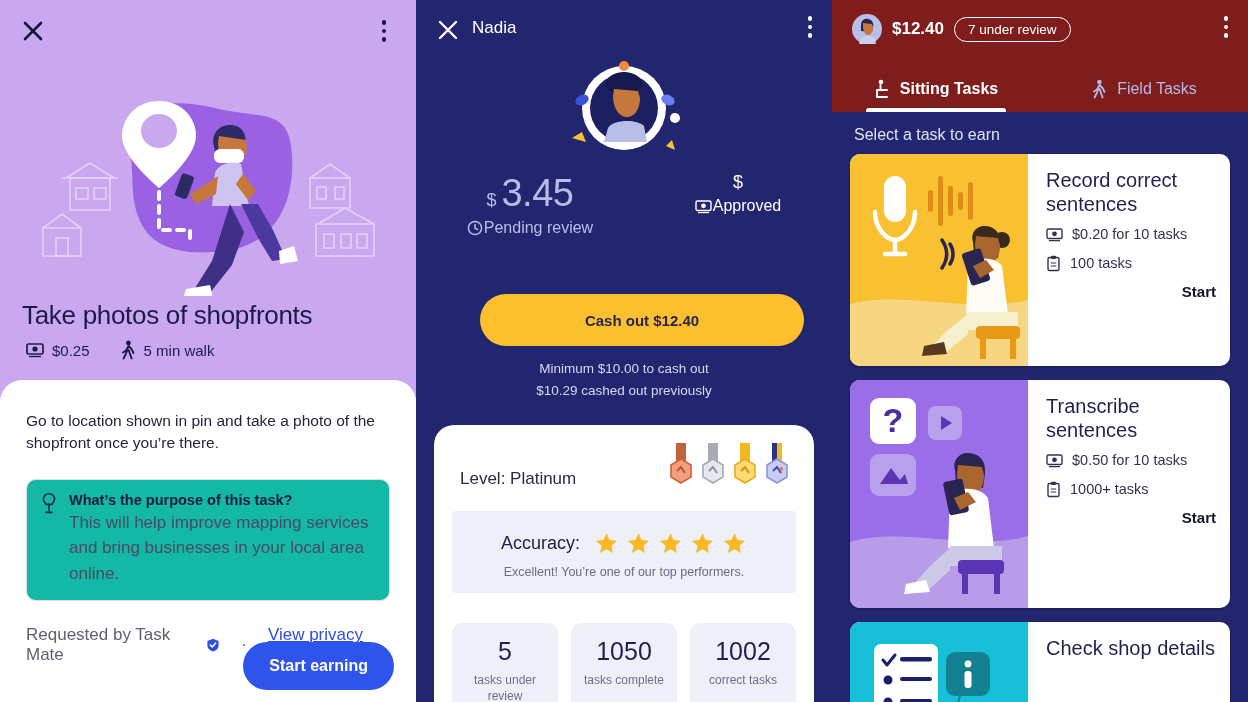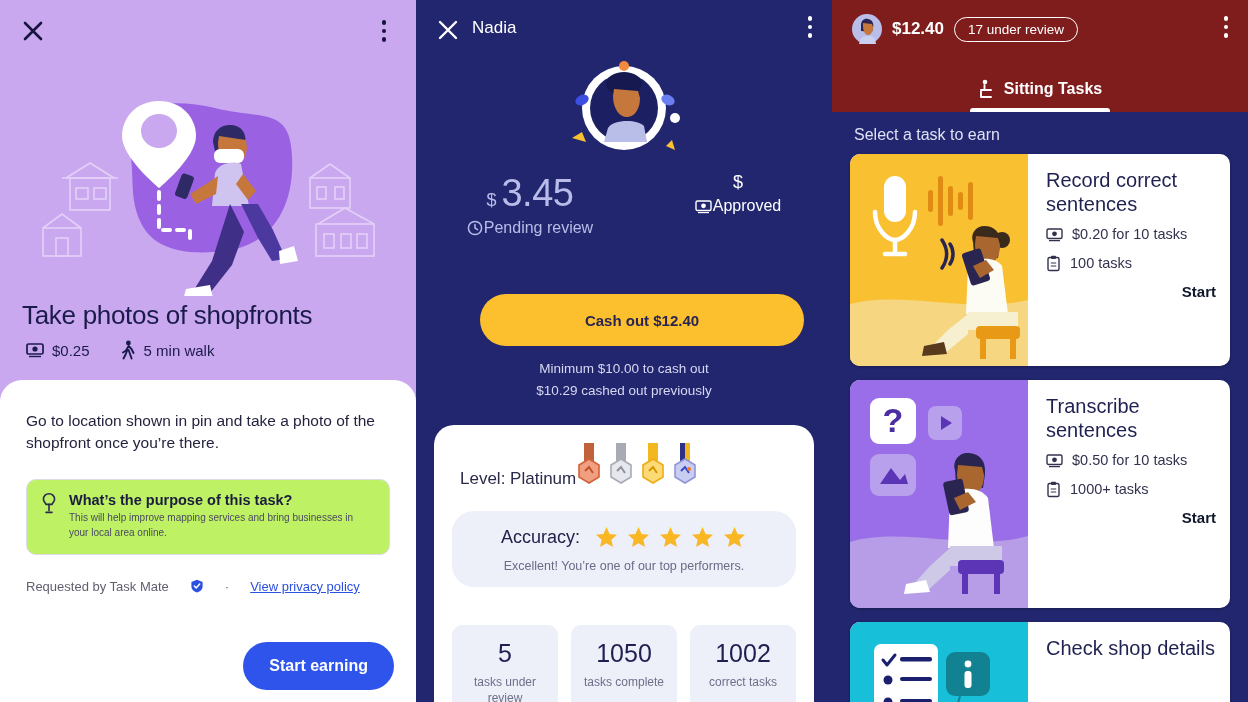--- a/index.html
+++ b/index.html
@@ -25,24 +25,24 @@
   .p1-title { position: absolute; left: 22px; top: 300px; font-size: 26px;
       color: #1b1b4b; letter-spacing: -0.3px; }
   .p1-meta { position: absolute; left: 26px; top: 340px; display: flex;
       align-items: center; gap: 8px; color: #1b1b4b; font-size: 15px; }
   .p1-meta .gap { width: 14px; }
   .p1-sheet { position: absolute; left: 0; top: 380px; width: 416px; height: 322px;
       background: #fff; border-radius: 22px 22px 0 0; }
   .p1-desc { margin: 30px 26px 0 26px; font-size: 15.5px; color: #25243f;
       line-height: 1.45; }
   .p1-tip { margin: 24px 26px 0 26px; border: 1px solid #dcdce4; border-radius: 10px;
-      padding: 12px 14px 14px 14px; display: flex; gap: 12px; background:#bef264; }
+      padding: 12px 14px 14px 14px; display: flex; gap: 12px; background:#14b8a6; }
   .p1-tip-q { font-size: 14.5px; color: #1b1b3f; font-weight: bold; }
-  .p1-tip-b { font-size: 10px; color: #4a4a60; line-height: 1.5; margin-top: 2px; }
-  .p1-req { margin: 24px 26px 0 26px; font-size: 13px; color: #5f5f70;
+  .p1-tip-b { font-size: 17px; color: #4a4a60; line-height: 1.5; margin-top: 2px; }
+  .p1-req { margin: 24px 26px 0 26px; font-size: 17px; color: #5f5f70;
       display: flex; align-items: center; gap: 21px; }
   .p1-req a { color: #2b4fe0; }
   .p1-cta { position: absolute; right: 22px; bottom: 12px; background: #2f54eb;
       color: #fff; border: none; border-radius: 26px; padding: 0 26px; height: 48px;
       font-size: 16px; font-weight: bold; cursor: pointer;
       font-family: "Liberation Sans", sans-serif; }
 
   
   #panel-earnings { background: #21266e; }
   .p2-close { position: absolute; left: 18px; top: 16px; width: 28px; height: 28px; cursor:pointer;}
@@ -62,26 +62,26 @@
   .dim { color: #b9bce8; }
   .bright { color: #ffffff; }
   .p2-cashout { position: absolute; left: 64px; top: 294px; width: 324px; height: 52px;
       background: #fcc02e; color: #2a2550; border: none; border-radius: 26px;
       font-size: 15px; font-weight: bold; cursor: pointer;
       font-family: "Liberation Sans", sans-serif; }
   .p2-note { position: absolute; left: 0; top: 358px; width: 416px; text-align: center;
       color: #d6d8f2; font-size: 13.5px; line-height: 1.6; }
   .p2-sheet { position: absolute; left: 18px; top: 425px; width: 380px; height: 300px;
       background: #fff; border-radius: 20px 20px 0 0; }
-  .p2-level { display:flex; align-items:center; 
+  .p2-level { display:flex; align-items:center; justify-content: space-between;
       padding: 40px 24px 0 26px; }
   .p2-level-t { font-size: 17px; color: #2a2a4a; }
   .medals { display: flex; gap: 6px; margin-top: -22px; }
-  .p2-acc { margin: 18px 18px 16px 18px; background: #edeff9; border-radius: 22px;
-      padding: 14px 10px 14px 10px; text-align: center; }
+  .p2-acc { margin: 18px 18px 8px 18px; background: #edeff9; border-radius: 4px;
+      padding: 20px 10px 14px 10px; text-align: center; }
   .p2-acc-row { display:flex; align-items:center; justify-content:center; gap: 14px; }
   .p2-acc-lab { font-size: 18px; color: #22224a; }
   .stars { display:flex; gap: 7px; }
   .p2-acc-sub { margin-top: 9px; font-size: 12.5px; color: #6b6b86; }
   .p2-stats { display:flex; gap: 13px; padding: 22px 18px 0 18px; }
   .stat { flex: 1; background: #edeff9; border-radius: 10px; padding: 14px 4px 16px;
       text-align:center; }
   .stat-n { font-size: 25px; color: #1f1f52; }
   .stat-l { margin-top: 6px; font-size: 12px; color: #6f6f8a; line-height: 1.35; }
 
@@ -383,37 +383,47 @@
       <div class="p3-acct">
         <span>
           <svg width="30" height="30" viewBox="0 0 30 30">
             <circle cx="15" cy="15" r="15" fill="#b9bee8"></circle>
             <path d="M9 11 C9 6 13 4 16 5 C21 6 22 10 21 14 L20 18 L9 17 Z" fill="#2a2550"></path>
             <path d="M11 12 C11 18 14 22 17 21 C20 20 21 16 21 13 L20 10 L11 9 Z" fill="#c6773b"></path>
             <path d="M8 26 C10 21 20 20 23 25 L24 30 L7 30 Z" fill="#ccd0f0"></path>
           </svg>
         </span>
         <span class="p3-bal">$12.40</span>
-        <span class="p3-chip">17 under review</span>
+        <span class="p3-chip">7 under review</span>
       </div>
       <div class="p3-more">
         <span class="dot3"></span>
           <span class="dot3"></span>
           <span class="dot3"></span>
       </div>
 
       <div class="p3-tabs">
         <div class="p3-tab active">
           <span>
             <svg width="16" height="20" viewBox="0 0 16 20">
               <circle cx="7" cy="3" r="2.3" fill="#ffffff"></circle>
               <path d="M6.5 6 L6.5 11 L13 11 M6.5 11 L3 11 L3 18 M3 18 L13 18" stroke="#ffffff" stroke-width="1.9" fill="none" stroke-linecap="round" stroke-linejoin="round"></path>
             </svg>
           </span>
           <span>Sitting Tasks</span>
+        </div>
+        <div class="p3-tab inactive">
+          <span>
+            <svg width="16" height="20" viewBox="0 0 16 20">
+              <circle cx="8.4" cy="3" r="2.3" fill="#b5b9e4"></circle>
+              <path d="M8.6 6 L6 10.5 L3 12.5 M8.6 6 L11.5 9 L13.5 13 M7.4 10 L5.6 14.5 L3.5 18.5
+                       M8.6 10 L10 14 L11.6 18.5" stroke="#b5b9e4" stroke-width="1.8" fill="none" stroke-linecap="round" stroke-linejoin="round"></path>
+            </svg>
+          </span>
+          <span>Field Tasks</span>
         </div>
       </div>
     </div>
 
     <div class="p3-body">
       <div class="p3-sub">Select a task to earn</div>
 
       <div class="p3-cards">
 
         <div class="tcard">

